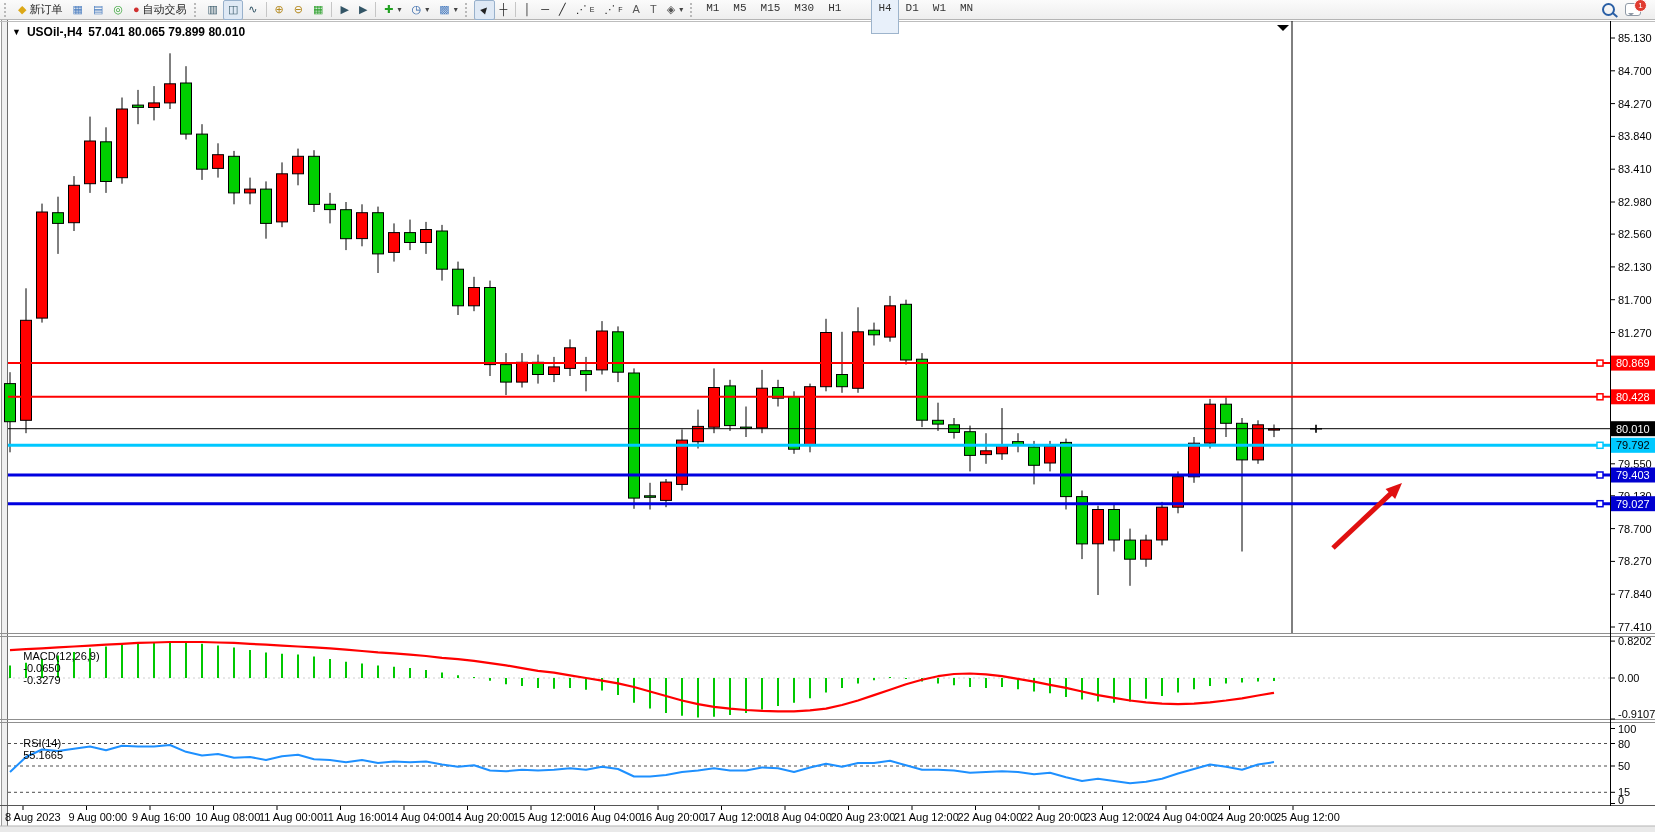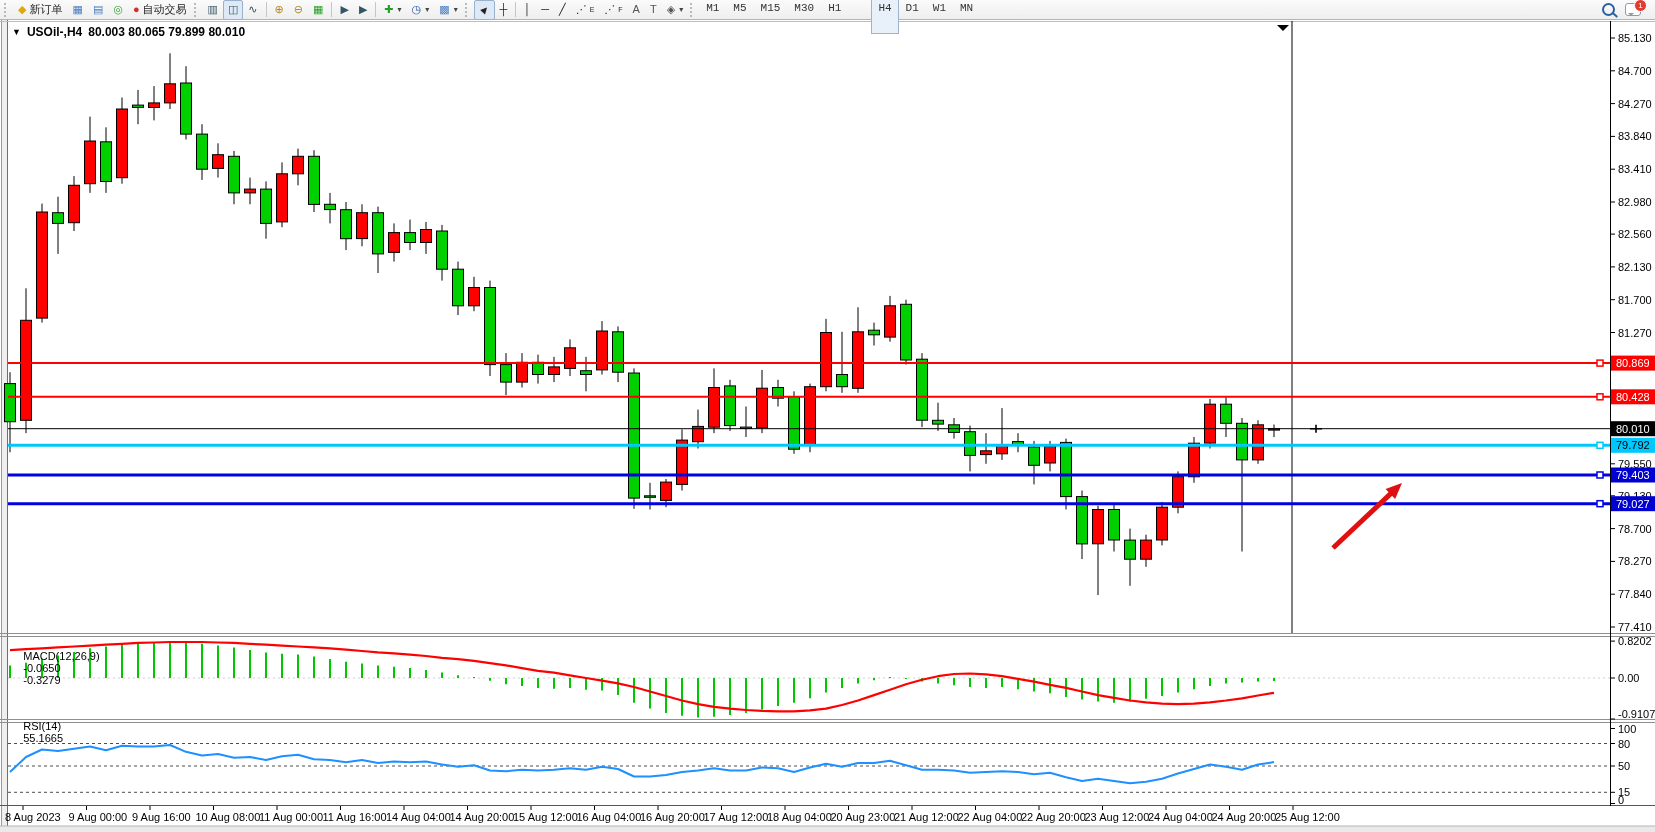--- a/index.html
+++ b/index.html
@@ -24,21 +24,21 @@
   .mag:after{content:'';position:absolute;width:6px;height:2px;background:#2a5fa5;right:-5px;bottom:-2px;transform:rotate(40deg);}
   .chat{width:14px;height:11px;border:1.5px solid #8f9aa6;border-radius:3px;position:relative;background:#fff;display:inline-block;}
   .chat:after{content:'';position:absolute;left:2px;bottom:-4px;border:3px solid transparent;border-top-color:#8f9aa6;}
   .badge{position:absolute;top:-5px;right:-7px;background:#e03c31;color:#fff;border-radius:50%;min-width:11px;height:11px;
     font-size:8px;display:flex;align-items:center;justify-content:center;border:1px solid #fff;}
   
   .ovl{position:absolute;color:#000;z-index:3;white-space:pre;}
   #chart-title{left:12px;top:25px;font-size:12px;font-weight:bold;display:flex;align-items:center;gap:6px;}
   #chart-title .tri{font-size:9px;}
   #macd-label{left:11px;top:638px;font-size:11px;}
-  #rsi-label{left:11px;top:708px;font-size:11px;}
+  #rsi-label{left:11px;top:725px;font-size:11px;}
 </style>
 </head>
 <body>
 
 <div id="stage">
   <svg id="chart-svg" width="1655" height="832" viewBox="0 0 1655 832">
       <rect x="0" y="20" width="1655" height="812" fill="#ffffff"></rect>
       <line x1="1.5" y1="20" x2="1.5" y2="826" stroke="#9a9a9a" stroke-width="1"></line>
       <line x1="7.5" y1="20" x2="7.5" y2="826" stroke="#6e6e6e" stroke-width="1"></line>
       <rect x="2" y="20" width="5" height="806" fill="#efefef"></rect>
@@ -575,21 +575,21 @@
           <span class="mag"></span>
           <span class="chat">
             <span class="badge">1</span>
           </span>
         </div>
     </div>
 
   <div id="chart-title" class="ovl">
     <span class="tri">▼</span>
     <span>USOil-,H4</span>
-    <span>80.003 80.065 79.899 80.010</span>
+    <span>57.041 80.065 79.899 80.010</span>
   </div>
 
   <div id="macd-label" class="ovl">
     <span>MACD(12,26,9)</span>
     <span>-0.0650</span>
     <span>-0.3279</span>
   </div>
 
   <div id="rsi-label" class="ovl">
     <span>RSI(14)</span>

